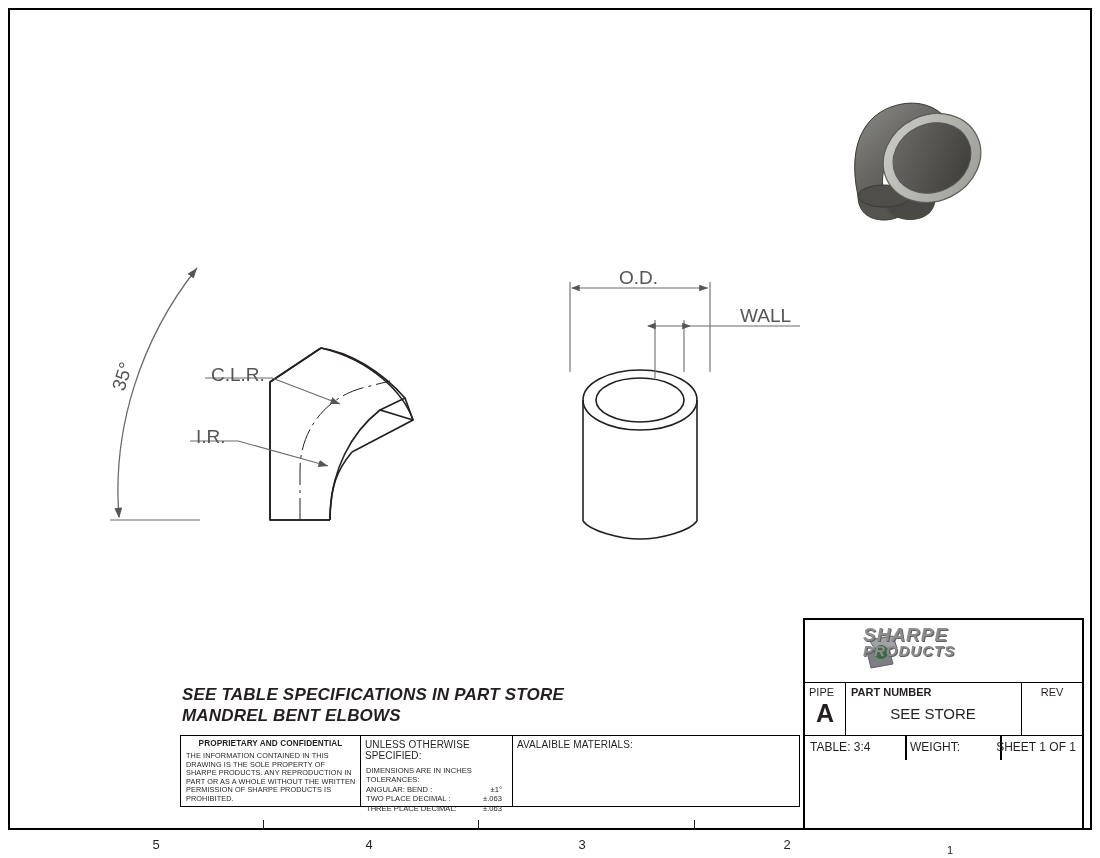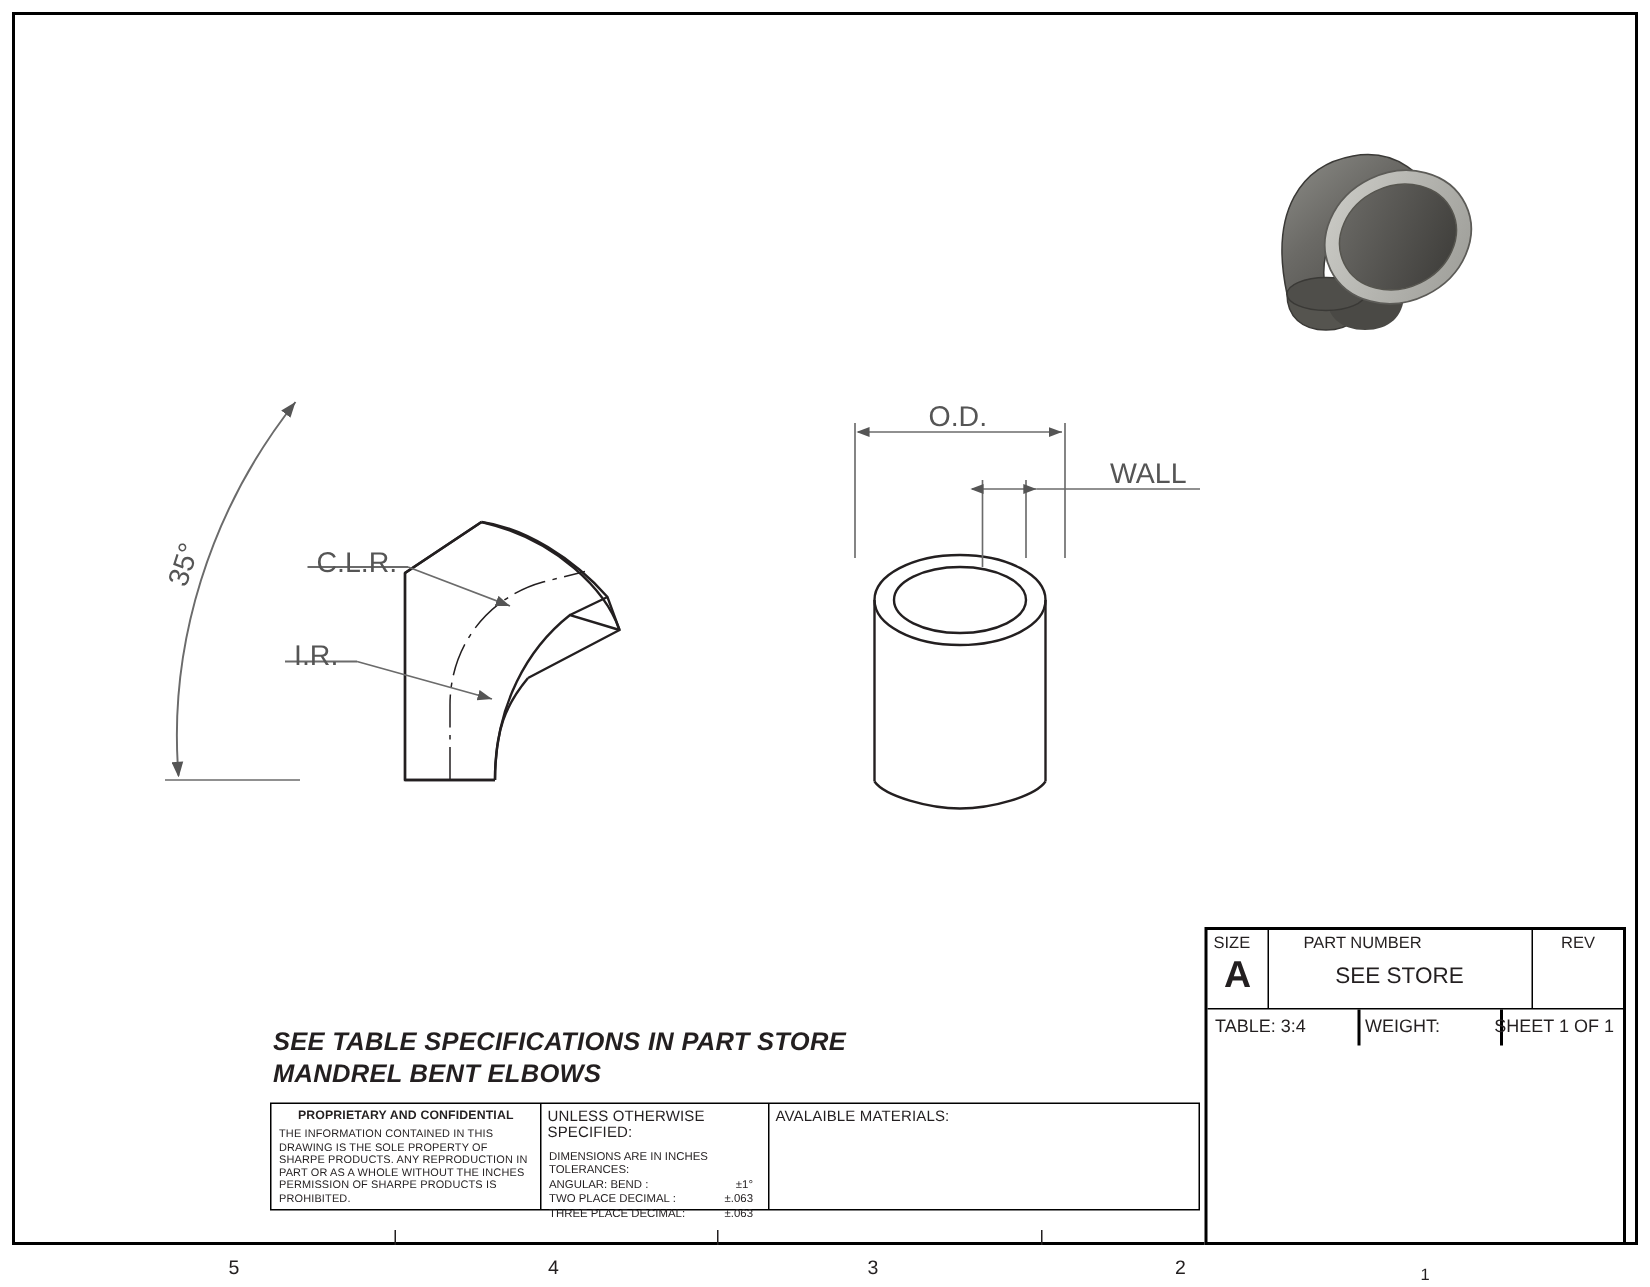--- a/index.html
+++ b/index.html
@@ -20,21 +20,21 @@
   .titleblock{position:absolute;left:803px;top:618px;width:281px;height:212px;border:2px solid #000;box-sizing:border-box;background:#fff;}
   .tb-logo-row{height:62px;border-bottom:1.5px solid #000;position:relative;}
   .tb-title-row{height:70px;border-bottom:1.5px solid #000;position:relative;}
   .tb-title-label{position:absolute;left:6px;top:4px;font-size:11px;letter-spacing:.2px;}
   .tb-title-text{position:absolute;left:0;right:0;top:16px;text-align:center;font-size:19px;line-height:24px;}
   .tb-pn-row{height:52px;border-bottom:1.5px solid #000;position:relative;}
   .tb-cell-size{position:absolute;left:0;top:0;width:40px;height:100%;border-right:1.5px solid #000;}
   .tb-size-label{position:absolute;left:4px;top:3px;font-size:11px;}
   .tb-size-val{position:absolute;left:0;right:0;top:16px;text-align:center;font-size:25px;font-weight:bold;}
   .tb-cell-pn{position:absolute;left:40px;top:0;right:60px;height:100%;border-right:1.5px solid #000;}
-  .tb-pn-label{position:absolute;left:24px;top:3px;font-size:11px;}
+  .tb-pn-label{position:absolute;left:6px;top:3px;font-size:11px;font-weight:bold;}
   .tb-pn-val{position:absolute;left:0;right:0;top:22px;text-align:center;font-size:15px;}
   .tb-cell-rev{position:absolute;right:0;top:0;width:60px;height:100%;}
   .tb-rev-label{position:absolute;left:0;right:0;top:3px;text-align:center;font-size:11px;}
   .tb-bottom-row{height:24px;position:relative;font-size:12px;}
   .tb-scale{position:absolute;left:5px;top:4px;}
   .tb-weight{position:absolute;left:105px;top:4px;}
   .tb-sheet{position:absolute;right:6px;top:4px;}
   .tb-vline{position:absolute;top:0;width:1.5px;height:100%;background:#000;}
 
   
@@ -176,21 +176,21 @@
   </svg>
 
   <div class="seetable">
     <div>SEE TABLE SPECIFICATIONS IN PART STORE</div>
     <div>MANDREL BENT ELBOWS</div>
   </div>
 
   <div class="notes">
     <div class="notes-col1">
       <div class="nc-head">PROPRIETARY AND CONFIDENTIAL</div>
-      <div class="nc-body">THE INFORMATION CONTAINED IN THIS DRAWING IS THE SOLE PROPERTY OF SHARPE PRODUCTS.  ANY REPRODUCTION IN PART OR AS A WHOLE WITHOUT THE INCHES PERMISSION OF SHARPE PRODUCTS IS PROHIBITED.</div>
+      <div class="nc-body">THE INFORMATION CONTAINED IN THIS DRAWING IS THE SOLE PROPERTY OF SHARPE PRODUCTS.  ANY REPRODUCTION IN PART OR AS A WHOLE WITHOUT THE WRITTEN PERMISSION OF SHARPE PRODUCTS IS PROHIBITED.</div>
     </div>
     <div class="notes-col2">
       <div class="nc-head-l">UNLESS OTHERWISE SPECIFIED:</div>
       <div class="tol-list">
         <div>DIMENSIONS ARE IN INCHES</div>
         <div>TOLERANCES:</div>
         <div class="tol-row">
           <span>ANGULAR: BEND :</span>
           <span class="tol-val">±1°</span>
         </div>
@@ -205,25 +205,36 @@
       </div>
     </div>
     <div class="notes-col3">
       <div class="nc-head-l">AVALAIBLE MATERIALS:</div>
       <div class="mat">
       </div>
     </div>
   </div>
 
   <div class="titleblock">
+    <div class="tb-logo-row">
+      <svg class="logo" viewBox="0 0 210 44">
+        <g transform="translate(0,4)">
+          <path d="M6,6 L30,2 L34,14 L14,18 Z" fill="#9fa3a6" stroke="#5f6164"></path>
+          <path d="M4,18 L26,14 L30,30 L8,34 Z" fill="#7c8083" stroke="#5f6164"></path>
+          <circle cx="18" cy="18" r="7" fill="#2f6f3f"></circle>
+        </g>
+      </svg>
+      <div class="logo-text1">SHARPE</div>
+      <div class="logo-text2">PRODUCTS</div>
+    </div>
 
 
     <div class="tb-pn-row">
       <div class="tb-cell-size">
-        <div class="tb-size-label">SIZE</div>
+        <div class="tb-size-label">PIPE</div>
         <div class="tb-size-val">A</div>
       </div>
       <div class="tb-cell-pn">
         <div class="tb-pn-label">PART NUMBER</div>
         <div class="tb-pn-val">SEE STORE</div>
       </div>
       <div class="tb-cell-rev">
         <div class="tb-rev-label">REV</div>
       </div>
     </div>

